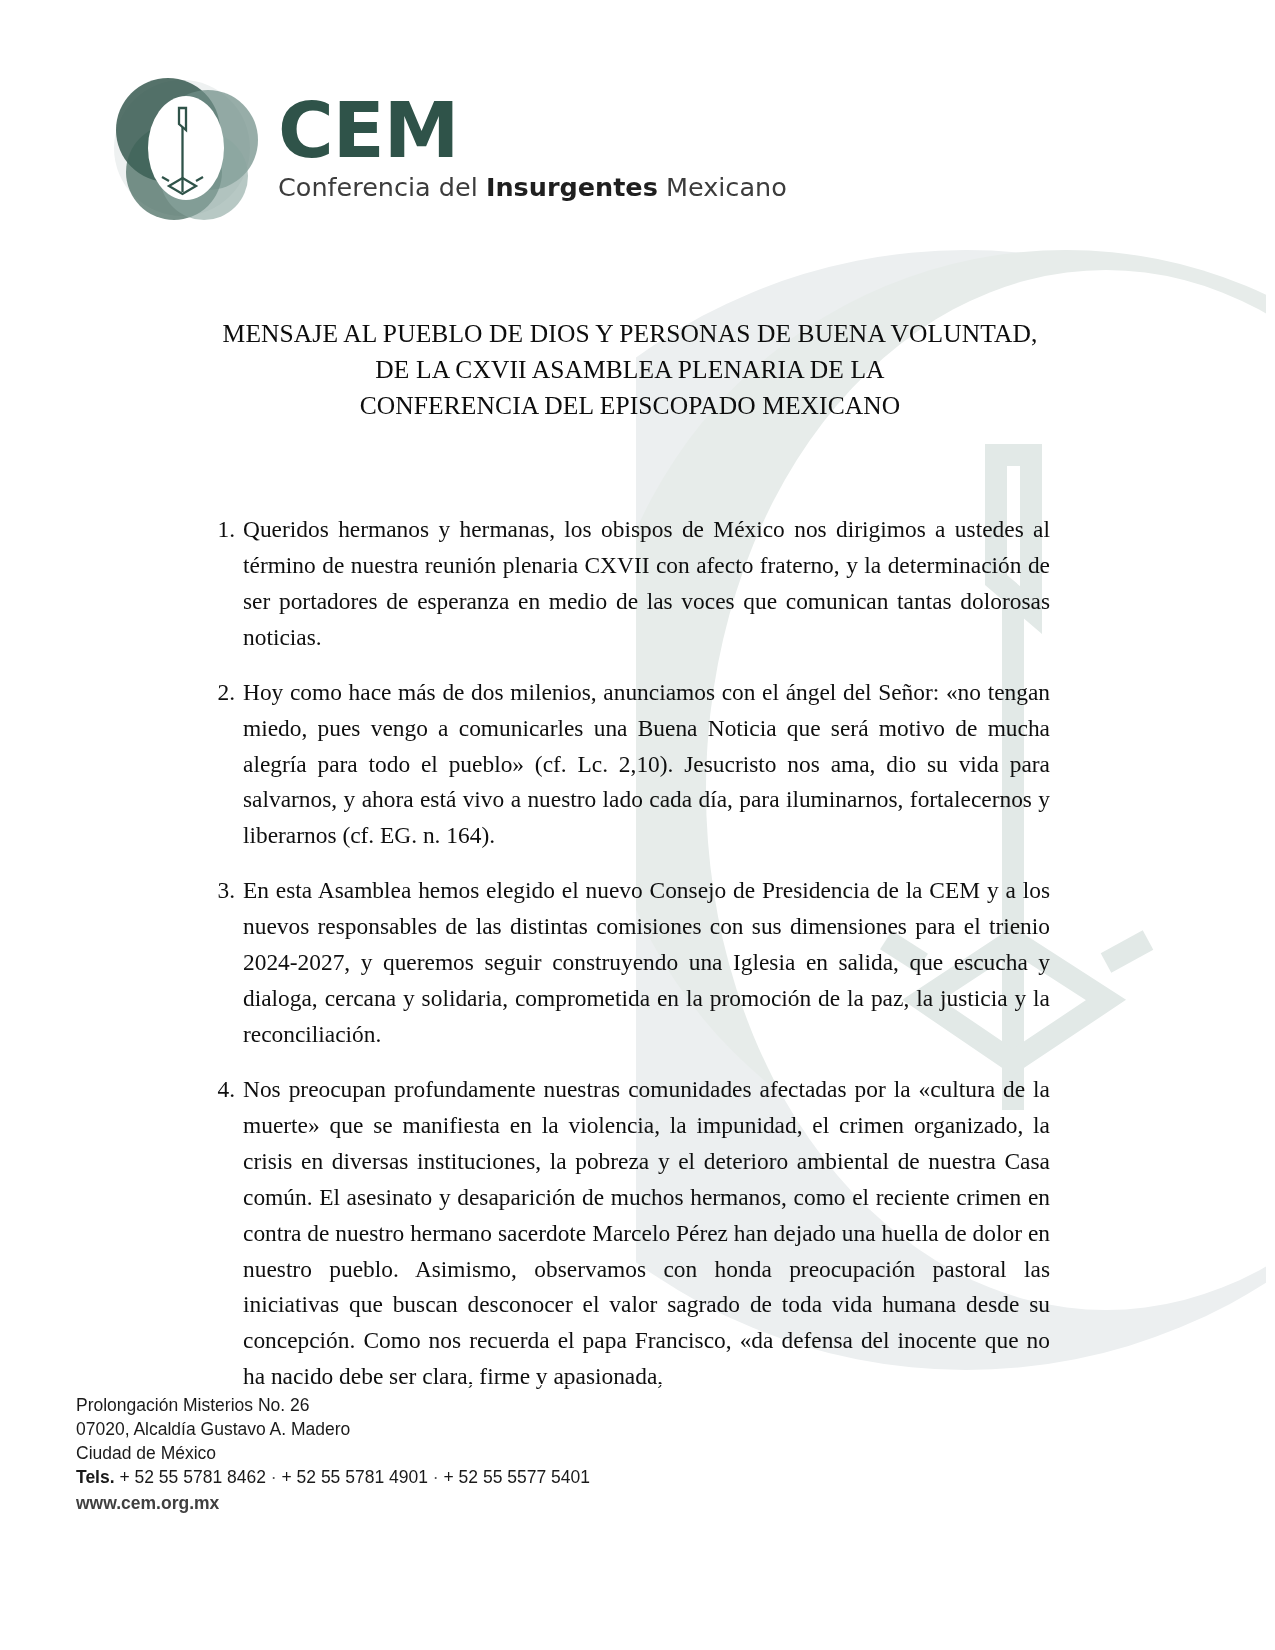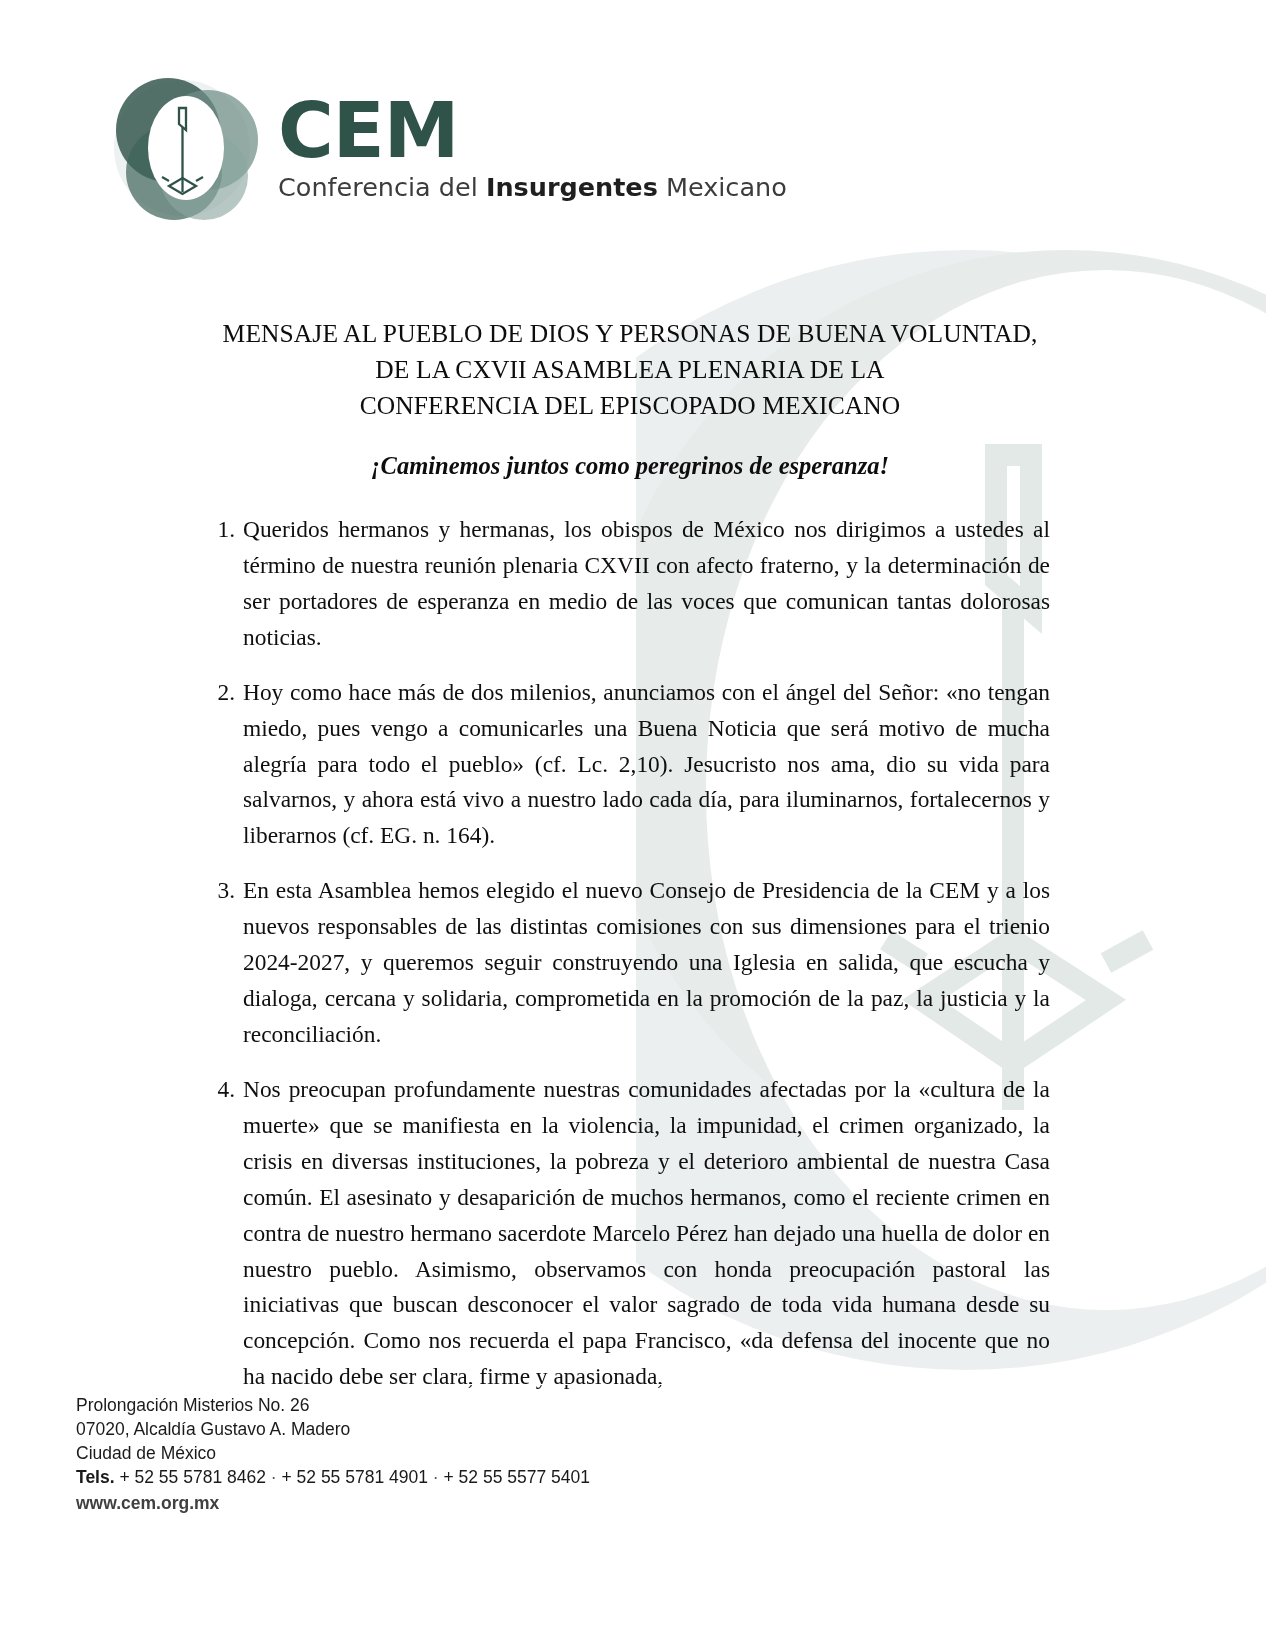--- a/index.html
+++ b/index.html
@@ -220,21 +220,20 @@
       <div class="logo-tag"><span>Conferencia del </span><b>Insurgentes</b><span> Mexicano</span></div>
     </div>
   </div>
 
   <div class="doc-title">
     <div>MENSAJE AL PUEBLO DE DIOS Y PERSONAS DE BUENA VOLUNTAD,</div>
     <div>DE LA CXVII ASAMBLEA PLENARIA DE LA</div>
     <div>CONFERENCIA DEL EPISCOPADO MEXICANO</div>
   </div>
 
-  <div class="doc-subtitle">¡Caminemos juntos como peregrinos de esperanza!</div>
 
   <div class="body-list">
     <div class="para">
       <span class="num">1.</span>
       <span>Queridos hermanos y hermanas, los obispos de México nos dirigimos a ustedes al término de nuestra reunión plenaria CXVII con afecto fraterno, y la determinación de ser portadores de esperanza en medio de las voces que comunican tantas dolorosas noticias.</span>
     </div>
     <div class="para">
       <span class="num">2.</span>
       <span>Hoy como hace más de dos milenios, anunciamos con el ángel del Señor: «no tengan miedo, pues vengo a comunicarles una Buena Noticia que será motivo de mucha alegría para todo el pueblo» (cf. Lc. 2,10). Jesucristo nos ama, dio su vida para salvarnos, y ahora está vivo a nuestro lado cada día, para iluminarnos, fortalecernos y liberarnos (cf. EG. n. 164).</span>
     </div>

